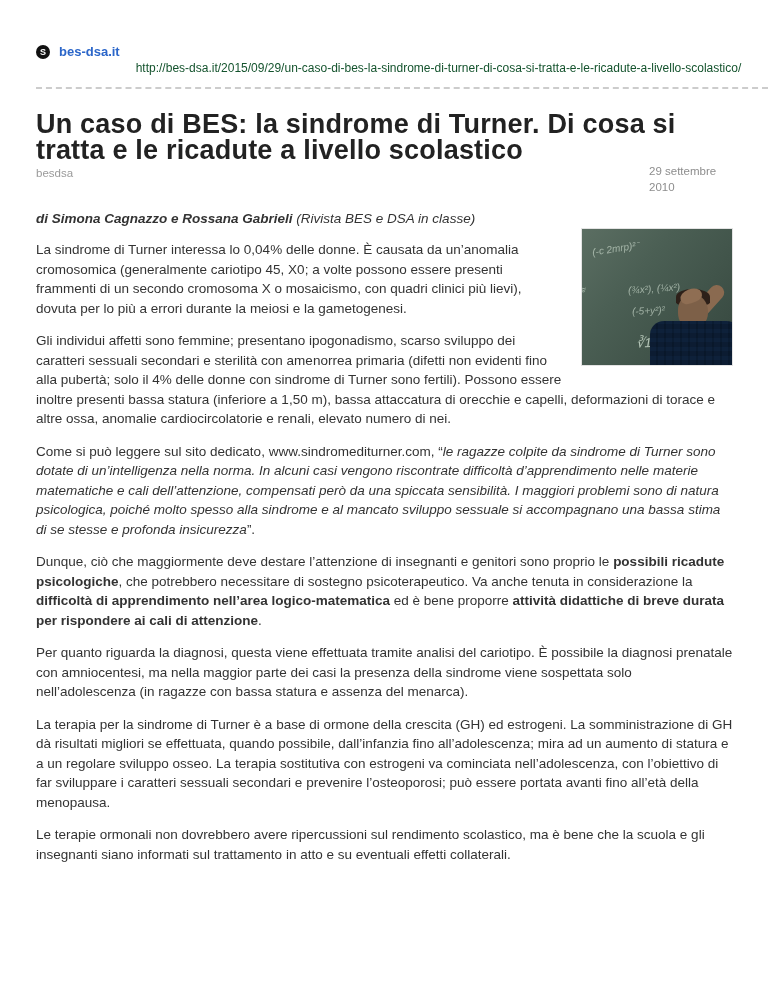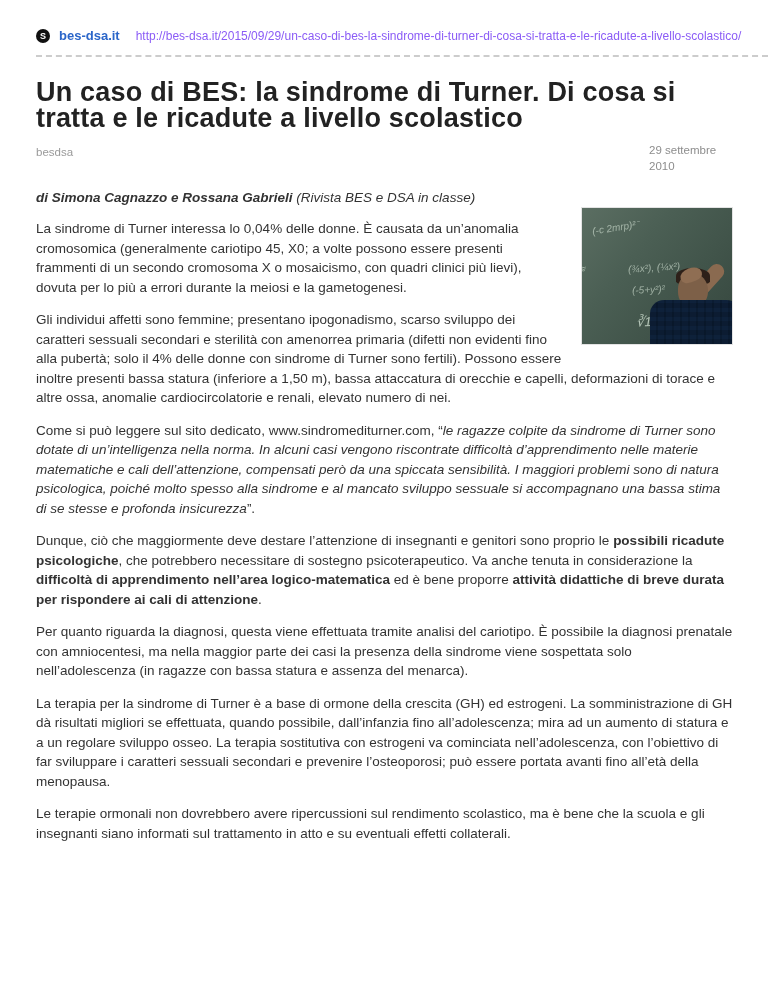--- a/index.html
+++ b/index.html
@@ -14,29 +14,29 @@
     border-bottom:2px dashed #cccccc;
     white-space:nowrap; overflow:hidden;
     display:flex; align-items:center;
   }
   .favicon {
     width:14px; height:14px; border-radius:50%; background:#111;
     color:#fff; font-size:9px; font-weight:bold; line-height:14px;
     text-align:center; flex:0 0 auto; margin-right:9px;
   }
   .site-name { font-size:13px; font-weight:bold; color:#2b66c9; margin-right:16px; }
-  .src-url { font-size:12px; color:#8b5cf6; }
+  .src-url { font-size:12px; color:#14532d;margin-top:33px; }
 
   
   .article { margin:0 35px 0 36px; }
   .title {
     margin-top:22px; font-size:27px; line-height:26px; font-weight:bold;
     color:#222; max-width:660px; letter-spacing:0.2px;
   }
-  .meta { position:relative; margin-top:11px; height:40px; }
+  .meta { position:relative; height:40px; }
   .author-handle { font-size:11.5px; color:#9a9a9a; }
   .date { position:absolute; left:613px; top:0; font-size:11.5px; color:#8d8d8d; line-height:16px; }
 
   .byline { font-size:13.5px; margin:8px 0 14px 0; color:#333; }
   .byline .authors { font-weight:bold; font-style:italic; }
   .byline .src { font-style:italic;text-align:center; }
 
   .content { font-size:13.5px; line-height:19.5px; color:#333; }
   .content p { margin-bottom:13px; }
   .b { font-weight:bold; }

